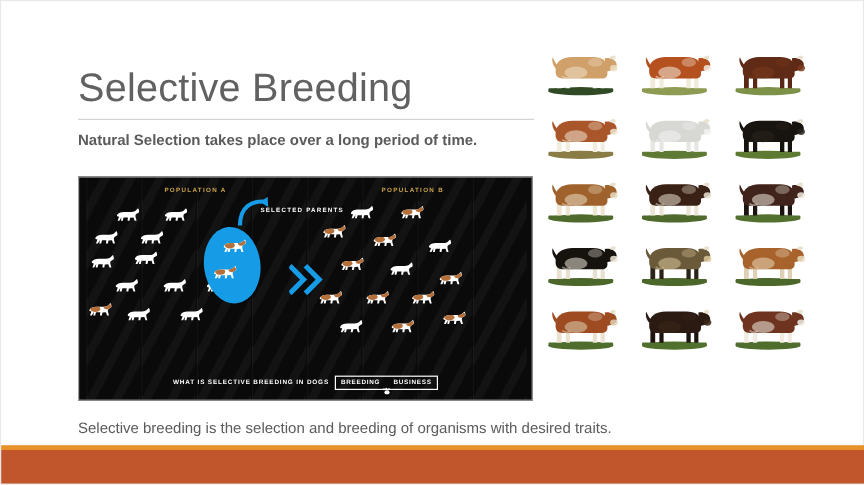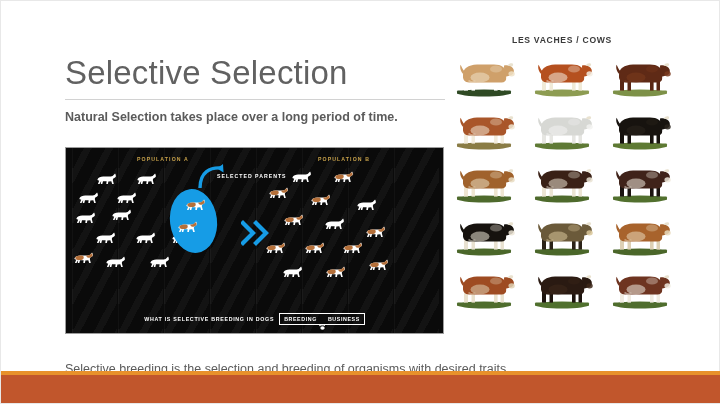--- a/index.html
+++ b/index.html
@@ -84,21 +84,21 @@
   #brand-badge{
     border:1px solid #ffffff;padding:2px 4px;
     display:flex;align-items:center;gap:2px;
   }
   .brand-word{font-size:5.3px;font-weight:700;color:#ffffff;letter-spacing:0.6px;}
   #brand-mark{width:7px;height:6px;}
 
   
   #bottom-caption{
     position:absolute;left:64px;top:348px;
-    font-size:12.5px;color:#5b5b5b;line-height:16px;white-space:nowrap;margin-top:12px;
+    font-size:12.5px;color:#5b5b5b;line-height:16px;white-space:nowrap;
   }
 
   
   #cow-poster{position:absolute;left:447px;top:34px;width:228px;}
   #cow-poster-title{
     text-align:center;font-size:8.6px;font-weight:700;color:#3a3a3a;
     letter-spacing:0.7px;margin-bottom:7px;white-space:nowrap;
   }
   #cow-grid{
     display:grid;grid-template-columns:repeat(3,1fr);
@@ -119,21 +119,21 @@
     position:absolute;left:0;bottom:0;width:720px;height:28px;
     background:#c1562c;
   }
 </style>
 </head>
 <body>
 
 <div id="slide">
 
   <div id="title-area">
-    <div id="page-title">Selective Selection</div>
+    <div id="page-title">Selective Breeding</div>
     <div id="title-rule"></div>
     <div id="subtitle">Natural Selection takes place over a long period of time.</div>
   </div>
 
   <div id="infographic">
     <div class="tread" style="left:6px"></div>
     <div class="tread" style="left:52px"></div>
     <div class="tread" style="left:98px"></div>
     <div class="tread" style="left:144px"></div>
     <div class="tread" style="left:190px"></div>
@@ -410,21 +410,20 @@
             </svg>
         </span>
         <span class="brand-word">BUSINESS</span>
       </div>
     </div>
   </div>
 
   <div id="bottom-caption">Selective breeding is the selection and breeding of organisms with desired traits.</div>
 
   <div id="cow-poster">
-    <div id="cow-poster-title">LES VACHES  /  COWS</div>
     <div id="cow-grid">
         <div class="cow-cell">
           <svg width="68" height="44" viewBox="0 0 68 44">
     <ellipse cx="34" cy="40" rx="27" ry="3.4" fill="#2f4a24"></ellipse>
     <rect x="7" y="37.5" width="54" height="3.2" rx="1" fill="#2f4a24"></rect>
     <g>
       <path d="M14,37.6 L14,27 L18,27 L18,37.6 Z" fill="#ffffff"></path>
       <path d="M21.5,37.6 L21.5,27 L25,27 L25,37.6 Z" fill="#ffffff"></path>
       <path d="M44,37.6 L44,27 L47.6,27 L47.6,37.6 Z" fill="#ffffff"></path>
       <path d="M50.5,37.6 L50.5,27 L54,27 L54,37.6 Z" fill="#ffffff"></path>

